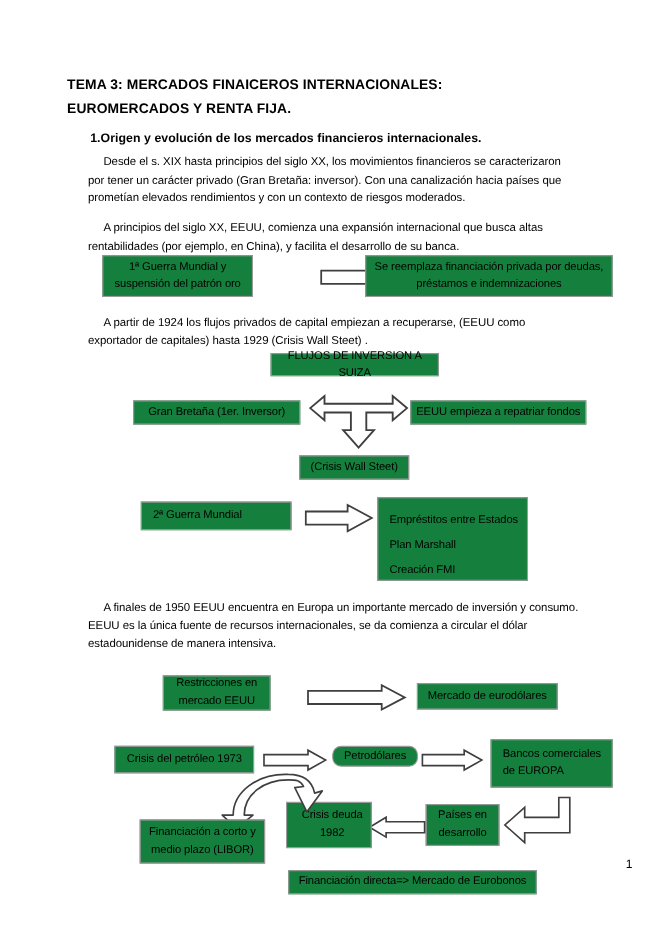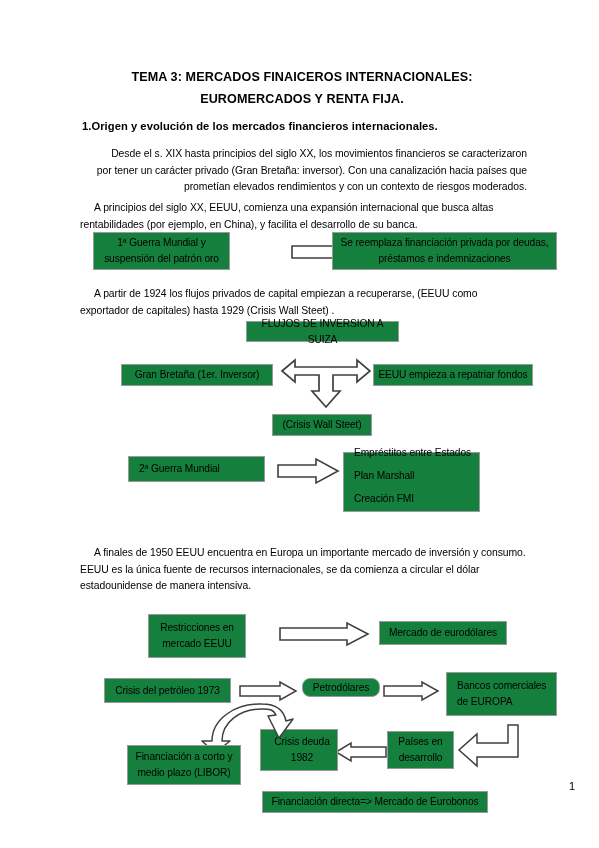--- a/index.html
+++ b/index.html
@@ -18,24 +18,24 @@
   #page {
     position: absolute;
     inset: 0;
     width: 599px;
     height: 848px;
   }
 
   
   .title {
     position: absolute;
-    left: 77px;
+    left: 61px;
     top: 66px;
     width: 450px;
-    text-align: center;
+    text-align: left;
     font-weight: bold;
     font-size: 12.6px;
     line-height: 22px;
     letter-spacing: 0.1px;
   }
   .heading {
     position: absolute;
     left: 82px;
     top: 120px;
     font-weight: bold;
@@ -91,21 +91,21 @@
 
 <div id="page">
 
   <div class="title">
     <div>TEMA 3: MERCADOS FINAICEROS INTERNACIONALES:</div>
     <div>EUROMERCADOS Y RENTA FIJA.</div>
   </div>
 
   <div class="heading">1.Origen y evolución de los mercados financieros internacionales.</div>
 
-  <div class="para" style="left:80px; top:146px; width:447px;text-align:right;">
+  <div class="para" style="left:80px; top:140px; width:447px;">
     <span class="ind"></span><span>Desde el s. XIX hasta principios del siglo XX, los movimientos financieros se caracterizaron por tener un carácter privado (Gran Bretaña: inversor). Con una canalización hacia países que prometían elevados rendimientos y con un contexto de riesgos moderados.</span>
   </div>
 
   <div class="para" style="left:80px; top:200px; width:447px;">
     <span class="ind"></span><span>A principios del siglo XX, EEUU, comienza una expansión internacional que busca altas rentabilidades (por ejemplo, en China), y facilita el desarrollo de su banca.</span>
   </div>
 
   <div class="box" style="left:93px; top:232px; width:137px; height:38px;">
     <div class="lines">
       <div>1ª Guerra Mundial y</div>
@@ -145,33 +145,33 @@
   <div class="box" style="left:272px; top:414px; width:100px; height:22px;">(Crisis Wall Steet)</div>
 
   <div class="box left-align" style="left:128px; top:456px; width:137px; height:26px;">2ª Guerra Mundial</div>
 
   <div class="arrow" style="left:277px; top:458px;">
     <svg width="62" height="26" viewBox="0 0 62 26">
       <polygon points="1,7 39,7 39,1 61,13 39,25 39,19 1,19" fill="#ffffff" stroke="#3f3f3f" stroke-width="1.6" stroke-linejoin="miter"></polygon>
     </svg>
   </div>
 
-  <div class="box left-align" style="left:343px; top:452px; width:137px; height:60px; align-items:flex-end; padding-top:8px;">
+  <div class="box left-align" style="left:343px; top:452px; width:137px; height:76px; align-items:flex-start; padding-top:8px;">
     <div class="lines" style="line-height:23px;">
       <div>Empréstitos entre Estados</div>
       <div>Plan Marshall</div>
       <div>Creación FMI</div>
     </div>
   </div>
 
   <div class="para" style="left:80px; top:545px; width:450px;">
     <span class="ind"></span><span>A finales de 1950 EEUU encuentra en Europa un importante mercado de inversión y consumo. EEUU es la única fuente de recursos internacionales, se da comienza a circular el dólar estadounidense de manera intensiva.</span>
   </div>
 
-  <div class="box" style="left:148px; top:614px; width:98px; height:44px;">
+  <div class="box" style="left:148px; top:614px; width:98px; height:32px;">
     <div class="lines">
       <div>Restricciones en</div>
       <div>mercado EEUU</div>
     </div>
   </div>
 
   <div class="arrow" style="left:279px; top:622px;">
     <svg width="90" height="24" viewBox="0 0 90 24">
       <polygon points="1,6 68,6 68,1 89,12 68,23 68,18 1,18" fill="#ffffff" stroke="#3f3f3f" stroke-width="1.6" stroke-linejoin="miter"></polygon>
     </svg>

